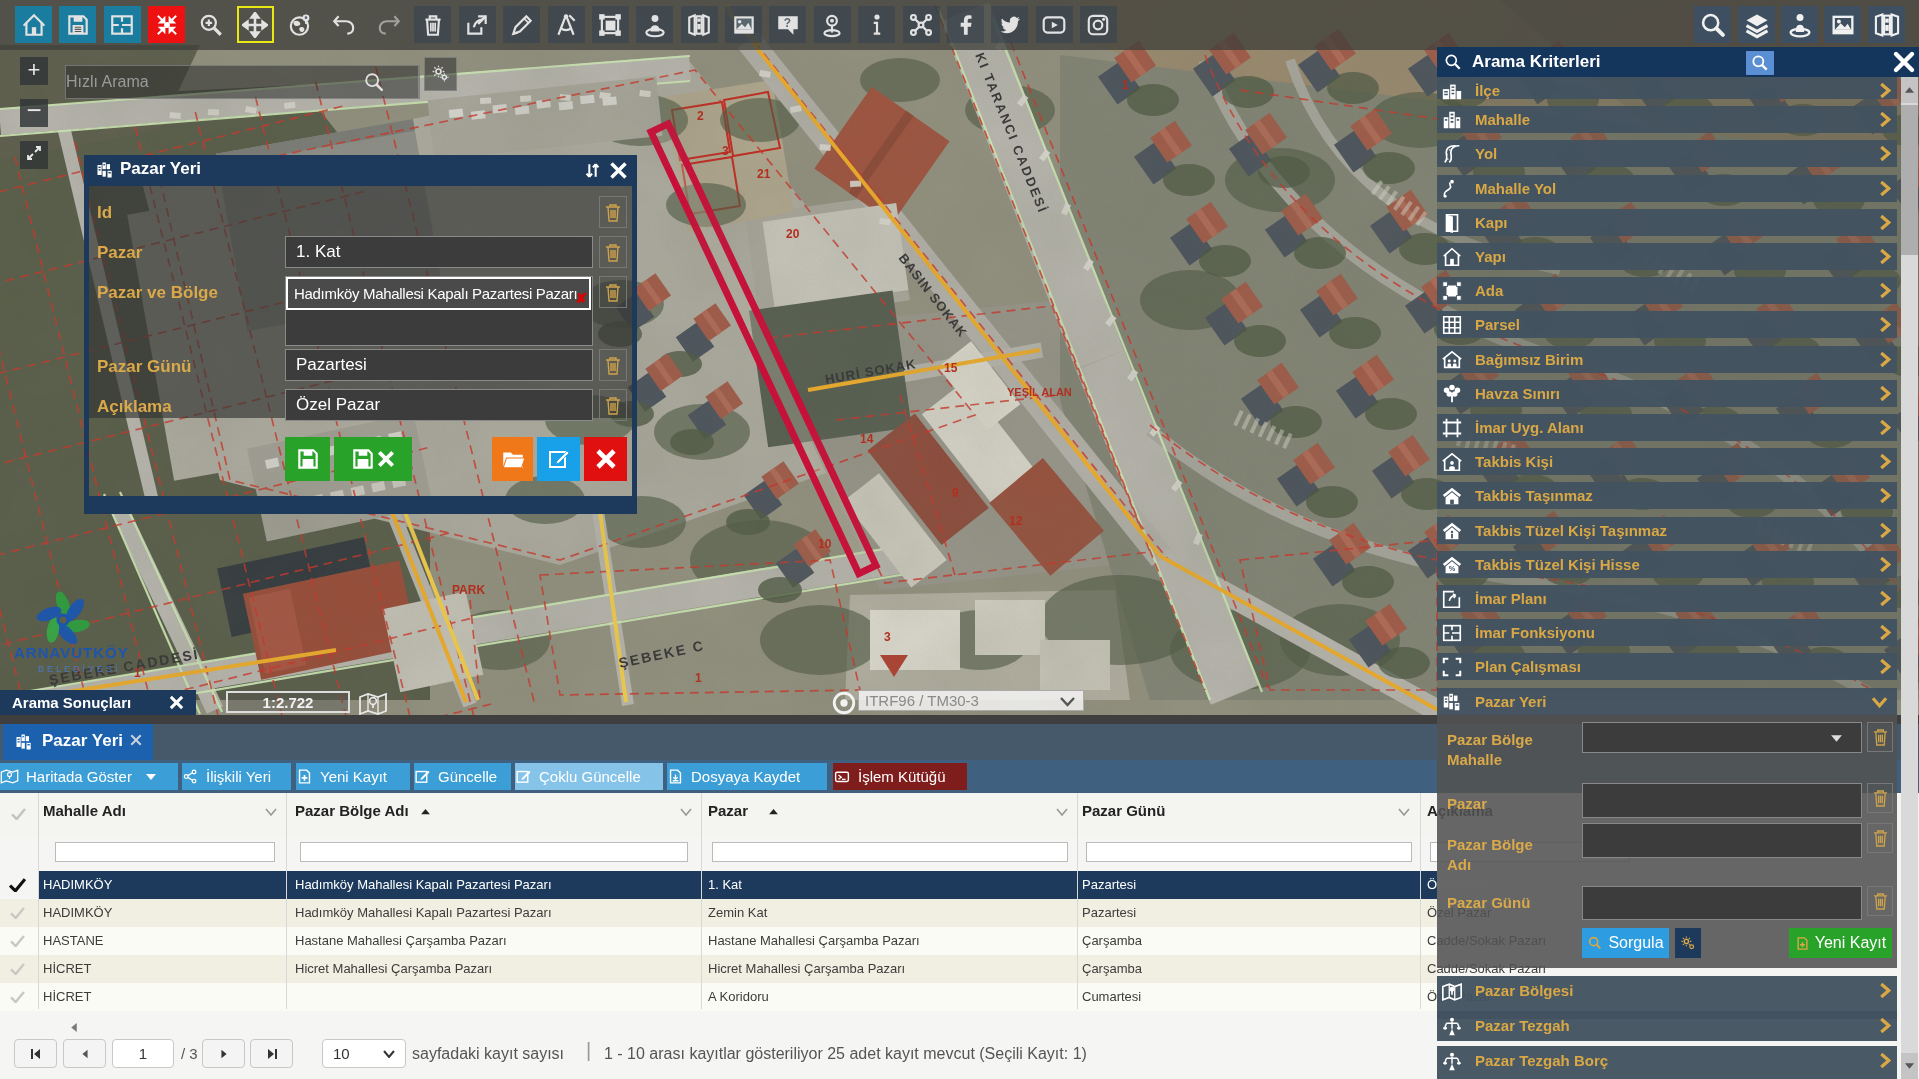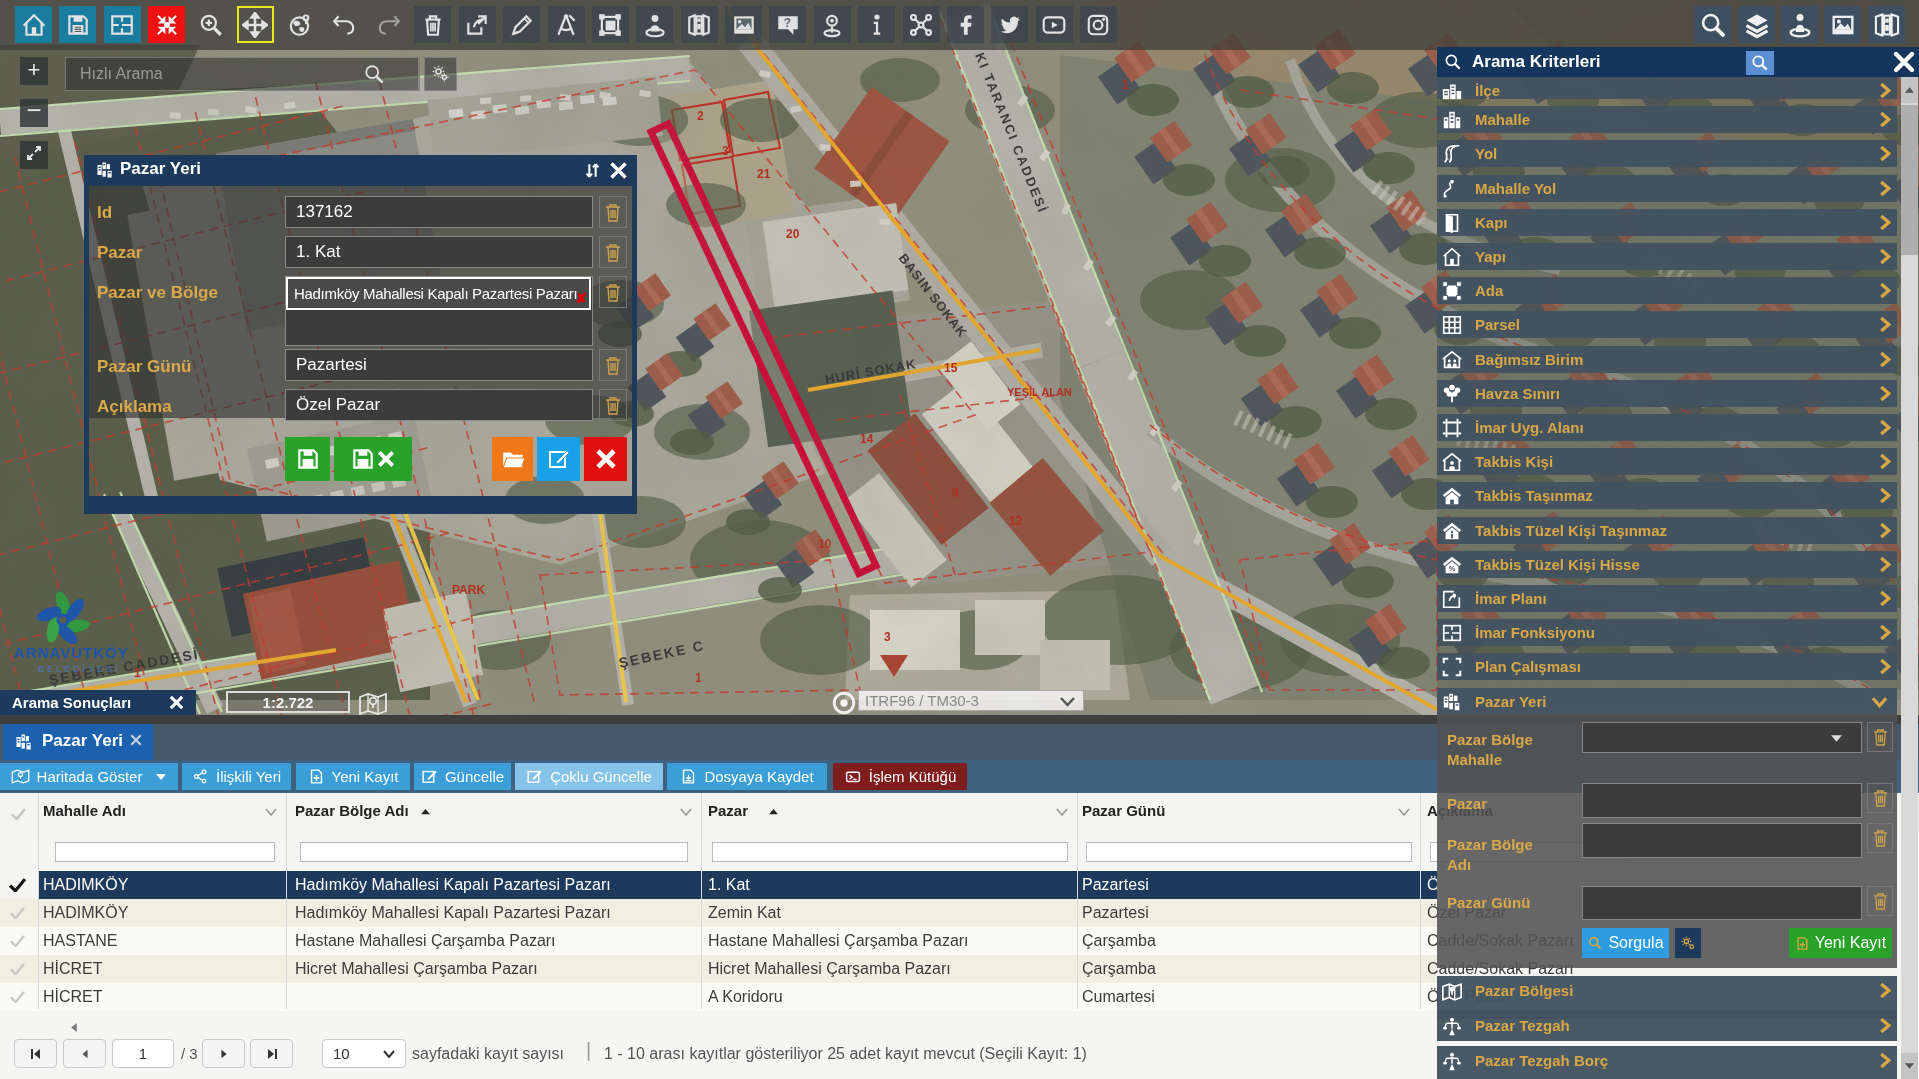--- a/index.html
+++ b/index.html
@@ -10,44 +10,44 @@
   #topbar { position:absolute; left:0; top:0; width:1919px; height:50px; background:rgba(62,62,58,0.75); }
   .tbtn { position:absolute; top:6px; width:37px; height:37px; display:flex; align-items:center; justify-content:center; }
   .tbtn svg { display:block; }
   .teal { background:#1a7da0; }
   .redbg { background:#ee1111; }
   .ybord { outline:2px solid #e8e814; outline-offset:-2px; }
   .rbtn { position:absolute; top:6px; width:37px; height:37px; background:#3d4f60; display:flex; align-items:center; justify-content:center; }
   
   .zbox { position:absolute; left:20px; width:28px; height:28px; background:rgba(48,52,54,0.82); color:#e8e8e8; font-size:22px; line-height:26px; text-align:center; }
   
-  #qsearch { position:absolute; left:65px; top:57px; width:355px; height:34px; background:rgba(44,46,46,0.55); border:1px solid rgba(150,150,150,0.6); color:#9a9a9a; font-size:16px; line-height:32px; padding-left:14px; }
+  #qsearch { position:absolute; left:65px; top:65px; width:355px; height:34px; background:rgba(44,46,46,0.55); border:1px solid rgba(150,150,150,0.6); color:#9a9a9a; font-size:16px; line-height:32px; }
   #qgear { position:absolute; left:424px; top:57px; width:33px; height:34px; background:rgba(44,46,46,0.55); border:1px solid rgba(150,150,150,0.6); display:flex; align-items:center; justify-content:center; }
   
   #dlg { position:absolute; left:84px; top:155px; width:553px; height:359px; }
   .dlgedge { position:absolute; background:#1d3a5c; }
   #dlgtitle { position:absolute; left:0; top:0; width:100%; height:31px; background:#1d3a5c; color:#fff; font-size:17px; font-weight:bold; }
   #dlgbody { position:absolute; left:5px; top:31px; width:543px; height:232px; background:rgba(52,53,51,0.66); }
   .dlab { position:absolute; left:8px; color:#d9a94a; font-size:17px; font-weight:bold; }
   .dinp { position:absolute; left:196px; width:308px; height:32px; background:#3c3c3c; border:1px solid #8a8a8a; color:#fff; font-size:17px; line-height:30px; padding-left:10px; }
   .dtrash { position:absolute; left:510px; width:28px; height:32px; border:1px solid #777; display:flex; align-items:center; justify-content:center; }
   .dbtn { position:absolute; top:251px; height:44px; display:flex; align-items:center; justify-content:center; }
   
   #araso { position:absolute; left:0; top:690px; width:196px; height:25px; background:#1d3a5c; color:#fff; font-weight:bold; font-size:15px; line-height:25px; padding-left:12px; }
   #scalebox { position:absolute; left:226px; top:691px; width:124px; height:22px; border:2px solid #ddd; background:rgba(80,80,80,0.35); color:#f2f2f2; font-size:15px; font-weight:bold; text-align:center; line-height:19px; }
   #itrf { position:absolute; left:858px; top:690px; width:226px; height:21px; background:rgba(248,248,248,0.82); border:1px solid #aaa; color:#8a8a8a; font-size:15px; line-height:19px; padding-left:6px; }
   #darkstrip { position:absolute; left:0; top:715px; width:1919px; height:9px; background:#3f3f3f; }
   #tabbar { position:absolute; left:0; top:724px; width:1919px; height:36px; background:#45596b; }
   #tab1 { position:absolute; left:3px; top:0; width:150px; height:36px; background:#1b61ae; color:#fff; font-weight:bold; font-size:17px; }
   #btnrow { position:absolute; left:0; top:760px; width:1919px; height:33px; background:#3f607e; }
-  .bbtn { position:absolute; top:3px; height:27px; background:#3b9ed6; color:#fff; font-size:15px; display:flex; align-items:center; justify-content:center; gap:7px; }
+  .bbtn { position:absolute; top:3px; height:27px; background:#3b9ed6; color:#fff; font-size:15px; display:flex; align-items:center; gap:7px; }
   #tblarea { position:absolute; left:0; top:793px; width:1919px; height:286px; background:#f5f5f3; }
   .hdr { position:absolute; top:0; height:43px; color:#222; font-weight:bold; font-size:15px; line-height:36px; }
   .finp { position:absolute; top:49px; height:20px; background:#fff; border:1px solid #bbb; }
-  .trow { position:absolute; left:0; width:1437px; height:28px; font-size:16px; color:#3c3c3c; }
+  .trow { position:absolute; left:0; width:1437px; height:28px; font-size:13px; color:#3c3c3c; }
   .cell { position:absolute; top:0; height:28px; line-height:27px; white-space:nowrap; overflow:hidden; }
   .vline { position:absolute; top:0; width:1px; height:216px; background:#d8d8d8; }
   .pgbtn { position:absolute; top:1039px; width:43px; height:29px; background:#f4f4f4; border:1px solid #c8c8c8; border-radius:4px; color:#333; display:flex; align-items:center; justify-content:center; font-size:13px; }
   
   #sbhead { position:absolute; left:1437px; top:47px; width:482px; height:30px; background:#15365c; color:#fff; }
   .srow { position:absolute; left:1437px; width:460px; height:27px; background:rgba(67,82,96,0.96); color:#d9a845; font-size:15px; font-weight:bold; line-height:27px; }
   .srow .sic { position:absolute; left:3px; top:2px; width:24px; height:23px; display:flex; align-items:center; justify-content:center; }
   .srow .stx { position:absolute; left:38px; top:0; white-space:nowrap; }
   #sform { position:absolute; left:1437px; top:715px; width:460px; height:253px; background:rgba(82,82,82,0.88); }
   .flab { position:absolute; left:10px; color:#d9a94a; font-size:15px; font-weight:bold; }
@@ -994,21 +994,20 @@
     <svg width="21" height="21" viewBox="0 0 24 24" style="position:absolute;left:524px;top:5px">
         <path d="M4 4 L20 20 M20 4 L4 20" stroke="#fff" stroke-width="4"></path>
       </svg>
   </div>
   <div id="dlgbody">
     <span class="dlab" style="top:17px">Id</span>
     <span class="dlab" style="top:57px">Pazar</span>
     <span class="dlab" style="top:97px">Pazar ve Bölge</span>
     <span class="dlab" style="top:171px">Pazar Günü</span>
     <span class="dlab" style="top:211px">Açıklama</span>
-    <div class="dinp" style="top:10px">137162</div>
     <div class="dinp" style="top:50px">1. Kat</div>
     <div class="dinp" style="top:90px;height:70px"></div>
     <div class="dinp" style="top:91px;left:197px;width:305px;height:33px;white-space:nowrap;overflow:hidden;border:2px solid #fff;background:#4a4a4a;font-size:15px;padding-left:6px;letter-spacing:-0.3px">Hadımköy Mahallesi Kapalı Pazartesi Pazarı<span style="position:absolute;right:2px;top:4px;color:#e00000;font-weight:bold;font-size:14px">✘</span></div>
     <div class="dinp" style="top:163px">Pazartesi</div>
     <div class="dinp" style="top:203px">Özel Pazar</div>
     <div class="dtrash" style="top:10px">
         <svg width="16" height="19" viewBox="0 0 16 19">
           <path d="M1 4 H15 M5 4 V2 H11 V4 M3 4 L4 18 H12 L13 4 M6 7 V15 M8 7 V15 M10 7 V15" stroke="#cda24c" stroke-width="1.4" fill="none"></path>
         </svg>
       </div>

